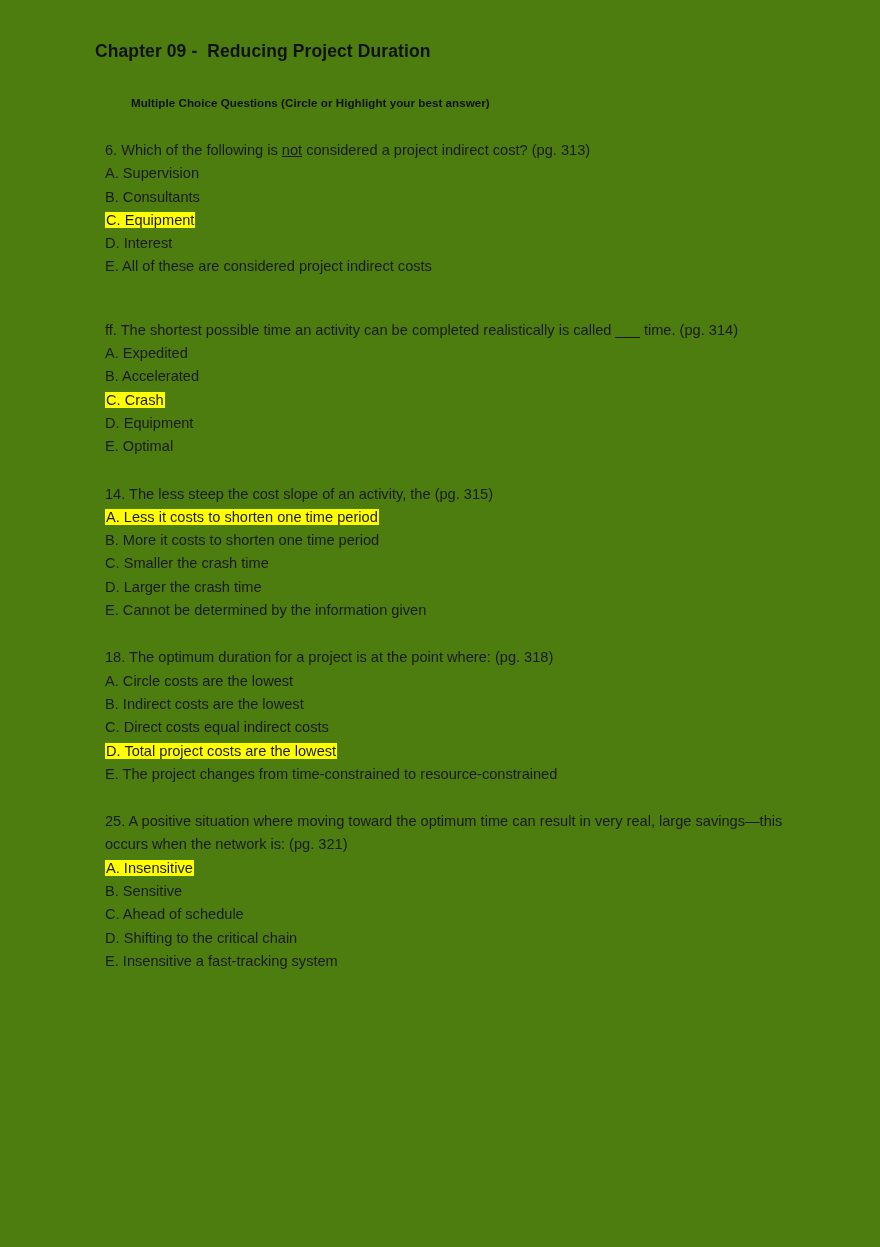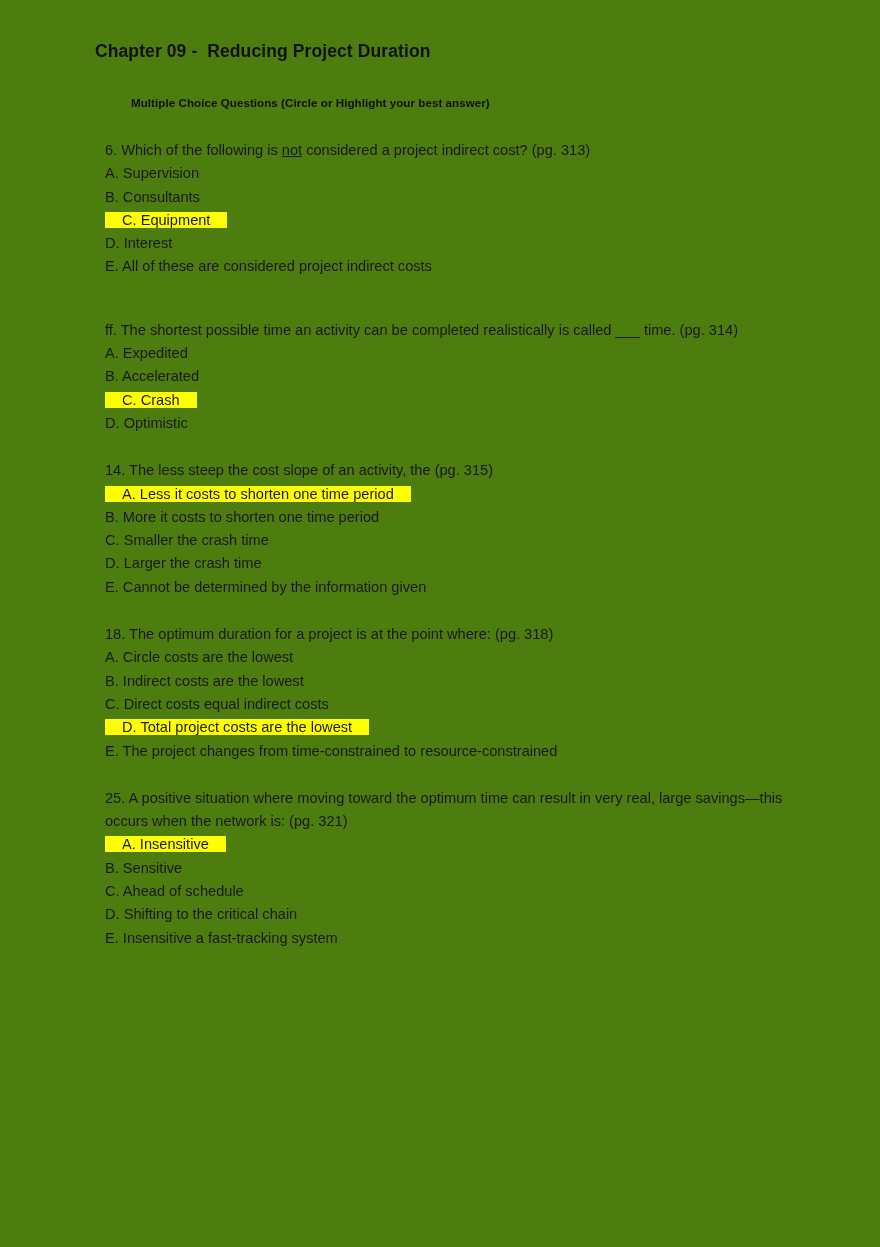--- a/index.html
+++ b/index.html
@@ -68,21 +68,21 @@
     text-underline-offset: 1px;
   }
   .opt {
     font-size: 14.6px;
     line-height: 23.3px;
     color: #1a1a1a;
     white-space: pre-wrap;
   }
   .opt .hl {
     background-color: #ffff00;
-    padding: 0 17px;
+    padding: 0 1px;
     box-decoration-break: clone;
     -webkit-box-decoration-break: clone;
   }
   .blank {
     text-decoration: underline;
     text-underline-offset: 2px;
     text-align: right;
   }
 </style>
 </head>
@@ -101,21 +101,22 @@
         <div class="opt">B. Consultants</div>
         <div class="opt"><span class="hl">C. Equipment</span></div>
         <div class="opt">D. Interest</div>
         <div class="opt">E. All of these are considered project indirect costs</div>
       </div>
       <div class="qblock">
         <div class="q-stem">ff. The shortest possible time an activity can be completed realistically is called <span class="blank">___</span> time.   (pg. 314)</div>
         <div class="opt">A. Expedited</div>
         <div class="opt">B. Accelerated</div>
         <div class="opt"><span class="hl">C. Crash</span></div>
-        <div class="opt">D. Optimistic</div>
+        <div class="opt">D. Equipment</div>
+        <div class="opt">E. Optimal</div>
       </div>
       <div class="qblock">
         <div class="q-stem">14. The less steep the cost slope of an activity, the (pg. 315)</div>
         <div class="opt"><span class="hl">A. Less it costs to shorten one time period</span></div>
         <div class="opt">B. More it costs to shorten one time period</div>
         <div class="opt">C. Smaller the crash time</div>
         <div class="opt">D. Larger the crash time</div>
         <div class="opt">E. Cannot be determined by the information given</div>
       </div>
       <div class="qblock">

